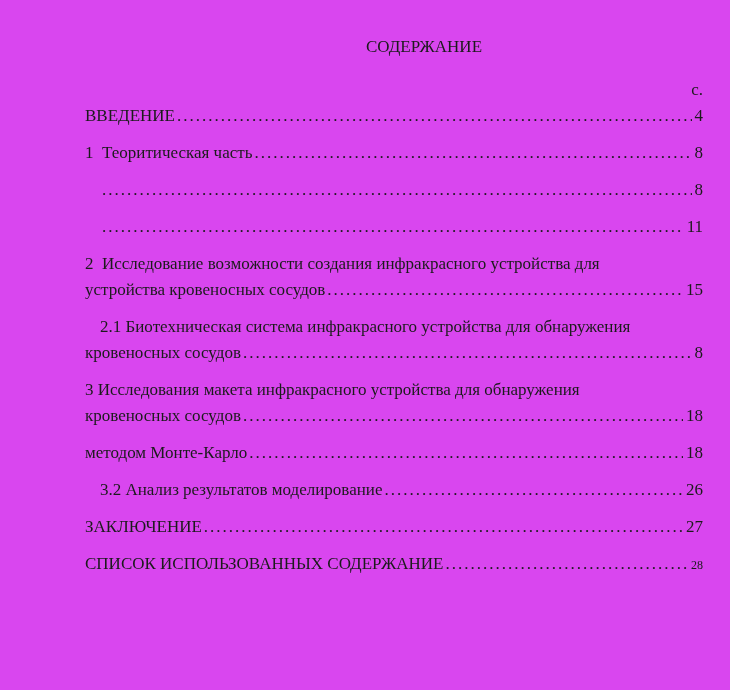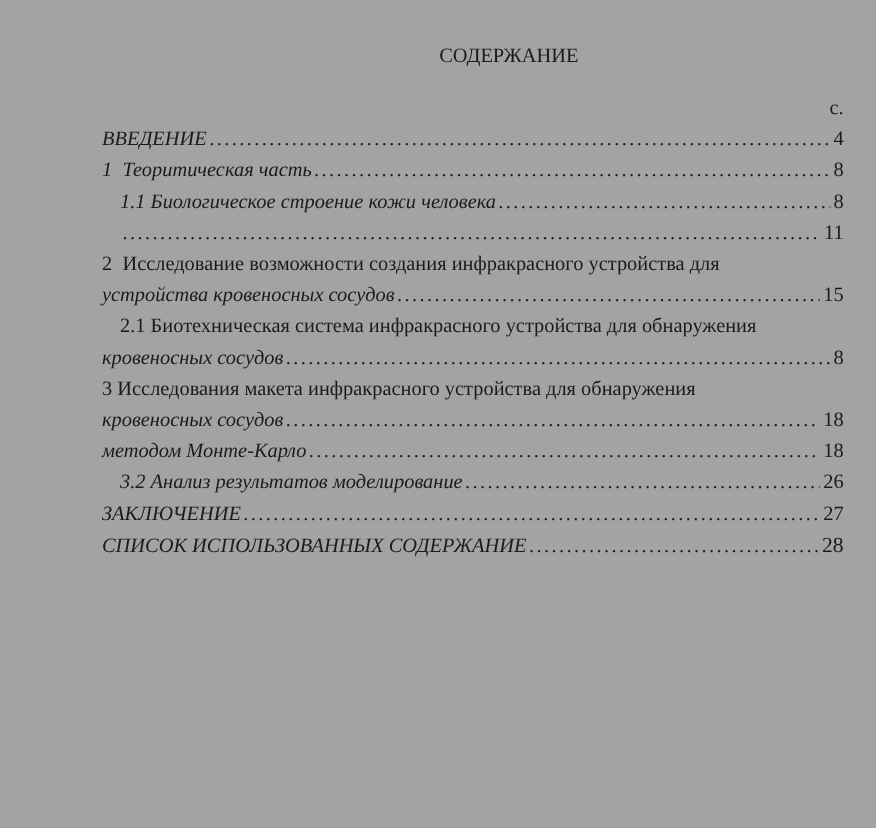--- a/index.html
+++ b/index.html
@@ -6,66 +6,65 @@
     margin: 0;
     padding: 0;
     background: #ffffff;
   }
   .page {
     position: relative;
     width: 730px;
     height: 690px;
     box-sizing: border-box;
     padding: 34px 27px 0 85px;
-    background: #a3a3a3;
+    background: #d946ef;
     font-family: "Liberation Serif", "DejaVu Serif", serif;
     font-size: 17px;
     line-height: 26px;
     color: #1b1b1b;
     overflow: hidden;
   }
   .doc-title {
     margin-left: 60px;
     text-align: center;
   }
   .col-label {
     margin-top: 17px;
     text-align: right;
   }
   .toc { margin: 0; }
-  .entry { }
+  .entry { margin-top: 11px; }
   .entry.first { margin-top: 0; }
   .pre {
     white-space: pre;
     overflow: hidden;
   }
   .pre.ind { padding-left: 15px; }
   .lead {
     display: flex;
     align-items: baseline;
   }
   .lead.ind { padding-left: 15px; }
   .t {
     flex: none;
     white-space: pre;
-    font-style: italic;
   }
   .dots {
     flex: 1 1 auto;
     min-width: 0;
     overflow: hidden;
     white-space: nowrap;
     margin: 0 3px 0 2px;
   }
   .dots::after {
     content: "........................................................................................................................................................................................................";
     letter-spacing: 2px;
   }
   .num { flex: none; }
-  .num.small-num { font-size: 18px; }
+  .num.small-num { font-size: 12px; }
 </style>
 </head>
 <body>
 
 <div class="page">
 
   <div class="doc-title">СОДЕРЖАНИЕ</div>
 
   <div class="col-label">с.</div>
 
@@ -82,21 +81,20 @@
     <div class="entry">
       <div class="lead">
         <span class="t">1  Теоритическая часть</span>
         <span class="dots"></span>
         <span class="num">8</span>
       </div>
     </div>
 
     <div class="entry">
       <div class="lead ind">
-        <span class="t">1.1 Биологическое строение кожи человека</span>
         <span class="dots"></span>
         <span class="num">8</span>
       </div>
     </div>
 
     <div class="entry">
       <div class="lead ind">
         <span class="dots"></span>
         <span class="num">11</span>
       </div>

